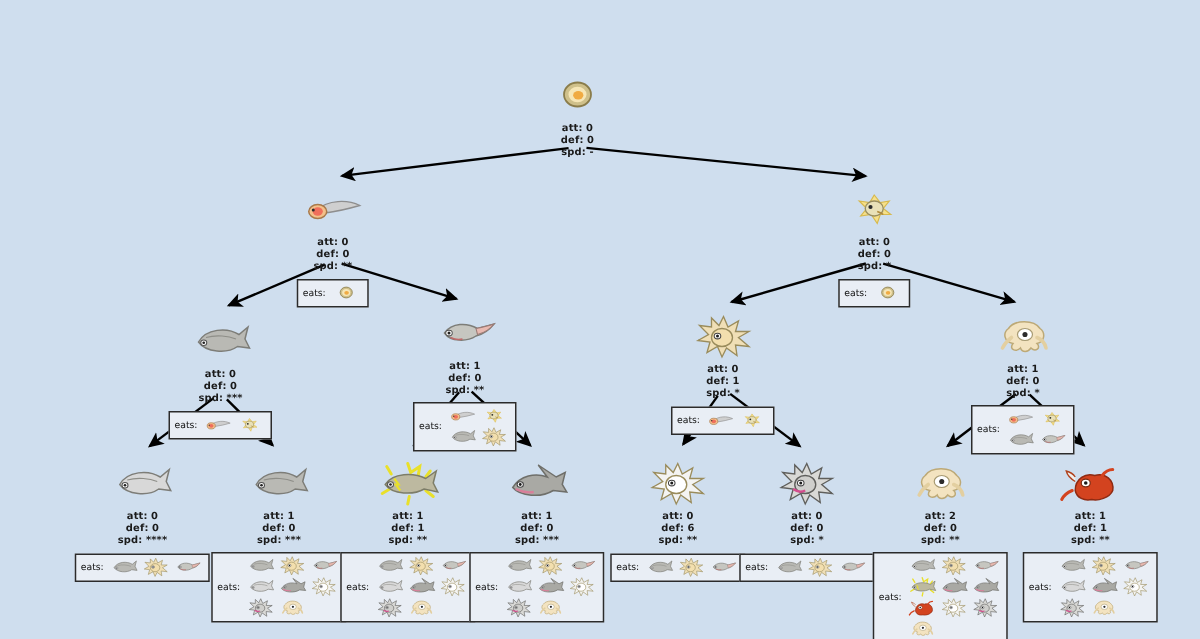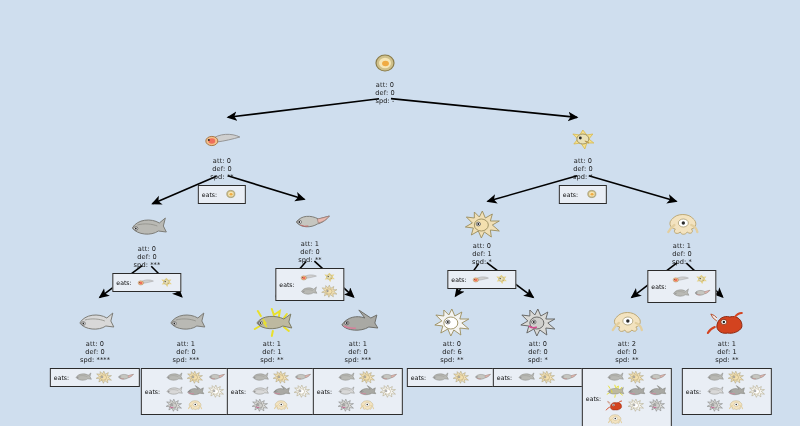--- a/index.html
+++ b/index.html
@@ -9,21 +9,21 @@
     font-family:"DejaVu Sans", sans-serif;
     position:relative;
     overflow:hidden;
   }
   #canvas{position:absolute;inset:0;width:800px;height:426px;}
   svg.arrows{position:absolute;left:0;top:0;width:800px;height:426px;pointer-events:none;}
 
   .node{position:absolute;transform:translateX(-50%);text-align:center;}
   .crit{width:46px;height:34px;margin:0 auto;position:relative;}
   .stats{font-size:6.6px;line-height:8.2px;color:#1a1a1a;letter-spacing:.1px;margin-top:1px;white-space:pre;}
-  .stats div{text-align:center;}
+  .stats div{text-align:center;font-weight:bold;}
 
   .eats{
     display:inline-block;
     background:#e9eef5;
     border:1.4px solid #2b2b2b;
     padding:2px 4px 2px 3px;
     margin-top:3px;
   }
   .eats-inner{display:flex;align-items:center;gap:2px;}
   .eats-label{font-size:6.2px;color:#111;margin-right:2px;}

